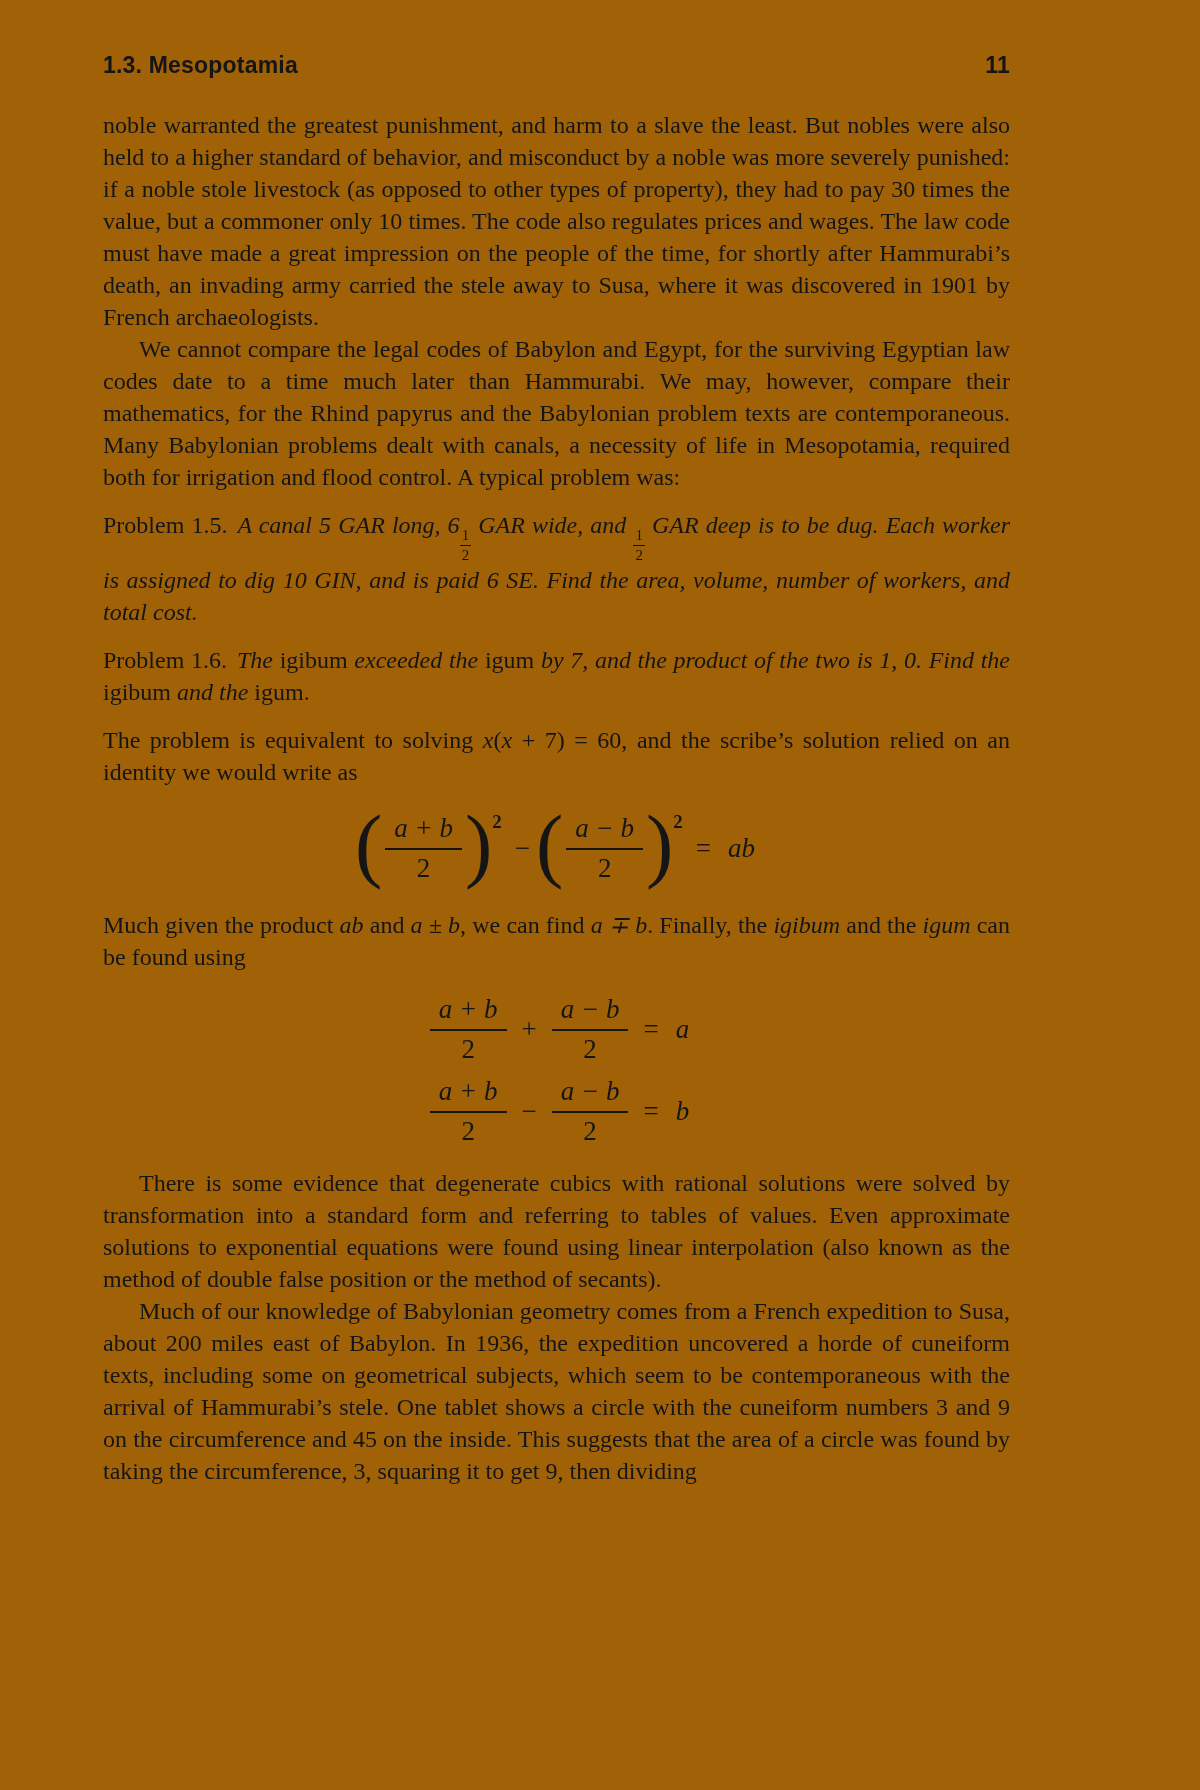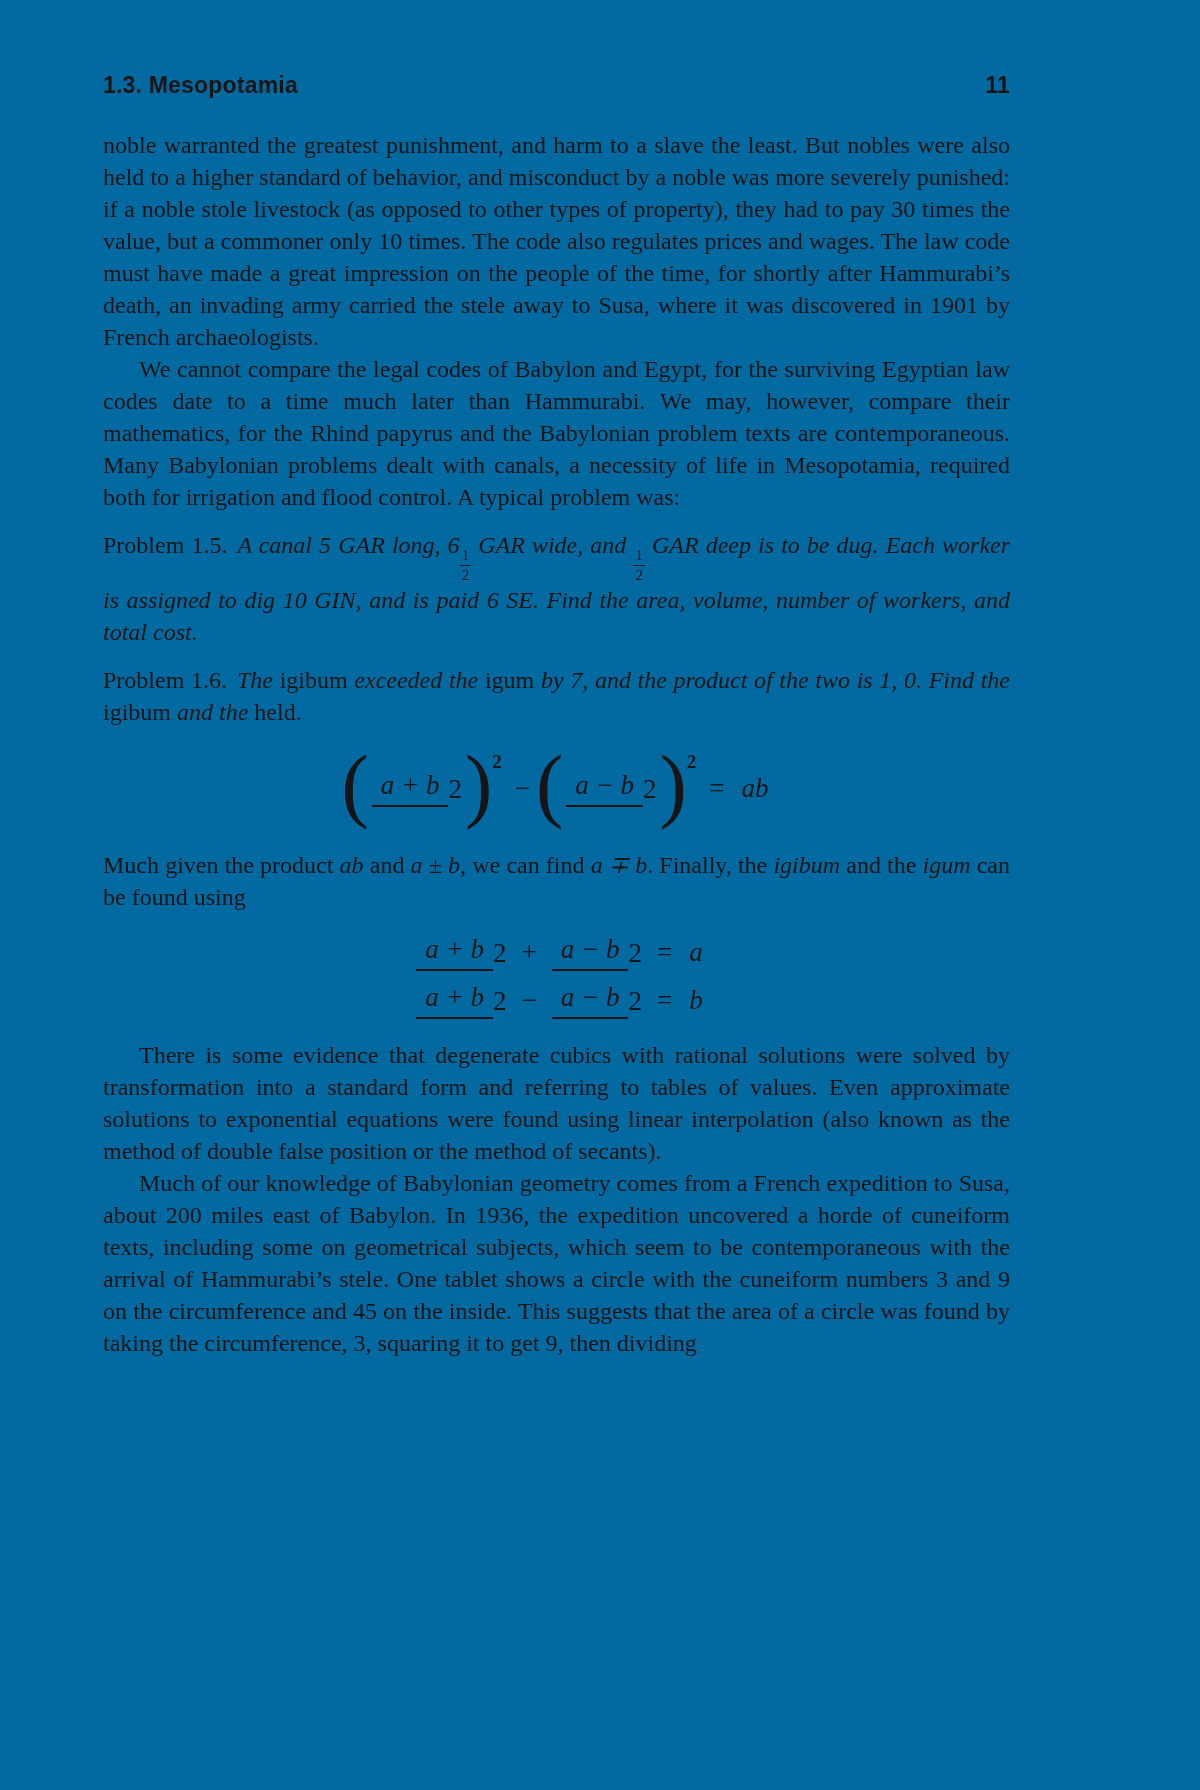--- a/index.html
+++ b/index.html
@@ -1,24 +1,24 @@
 <!DOCTYPE html>
 <html><head>
 <meta charset="utf-8">
 <style>
   * { margin: 0; padding: 0; box-sizing: border-box; }
   html, body { background: #e8e8e8; }
   .page {
     position: relative;
     width: 1200px;
     height: 1790px;
-    background: #0369a1;
+    background: #a16207;
     color: #151515;
     font-family: "Liberation Serif", serif;
-    padding: 72px 190px 0 103px;
+    padding: 52px 190px 0 103px;
     overflow: hidden;
   }
   .running-header {
     display: flex;
     justify-content: space-between;
     align-items: baseline;
     font-family: "Liberation Sans", sans-serif;
     font-size: 23px;
     font-weight: 600;
     letter-spacing: 0.2px;
@@ -59,21 +59,21 @@
     display: flex;
     justify-content: center;
     align-items: center;
     font-size: 27px;
     line-height: 1.1;
     margin: 22px 0;
     text-align: center;
   }
   .frac {
     display: inline-flex;
-    flex-direction: row;
+    flex-direction: column;
     align-items: center;
     font-size: 27px;
     line-height: 1.15;
     margin: 0 6px;
     justify-content: flex-end;
   }
   .frac .num {
     border-bottom: 2px solid #151515;
     padding: 1px 9px 4px;
     font-style: italic;
@@ -129,23 +129,26 @@
           <span class="d">2</span>
         </span><span> GAR wide, and </span><span class="sfrac">
           <span class="n">1</span>
           <span class="d">2</span>
         </span><span> GAR deep is to be dug. Each worker is assigned to dig 10 GIN, and is paid 6 SE. Find the area, volume, number of workers, and total cost.</span>
     </p>
 
 
 
     <p class="problem">
-      <span class="plabel">Problem 1.6.</span><span>The </span><span class="rm">igibum</span><span> exceeded the </span><span class="rm">igum</span><span> by 7, and the product of the two is 1, 0. Find the </span><span class="rm">igibum</span><span> and the </span><span class="rm">held.</span>
-    </p>
-
+      <span class="plabel">Problem 1.6.</span><span>The </span><span class="rm">igibum</span><span> exceeded the </span><span class="rm">igum</span><span> by 7, and the product of the two is 1, 0. Find the </span><span class="rm">igibum</span><span> and the </span><span class="rm">igum.</span>
+    </p>
+
+    <p class="para">
+      <span>The problem is equivalent to solving </span><span class="mi">x</span><span>(</span><span class="mi">x</span><span> + 7) = 60</span><span>, and the scribe’s solution relied on an identity we would write as</span>
+    </p>
 
     <div class="display-math">
       <span class="bigp">(</span>
       <span class="frac">
           <span class="num">a + b</span>
           <span class="den">2</span>
         </span>
       <span class="bigp">)</span>
       <span class="exp">2</span>
       <span class="op">−</span>

